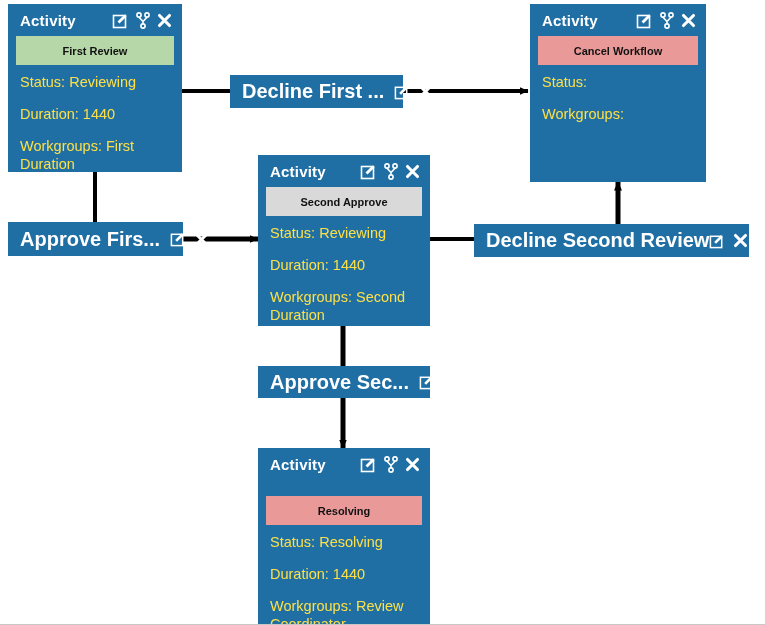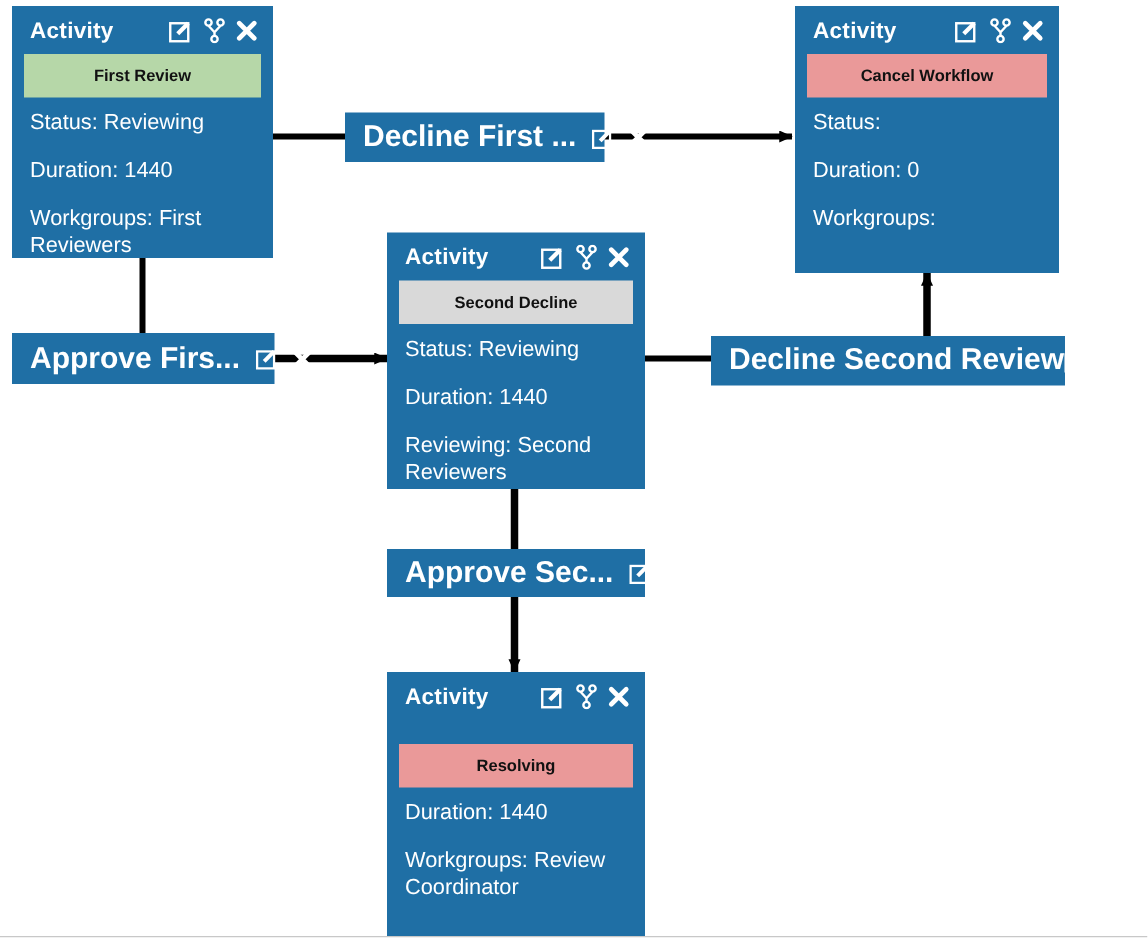--- a/index.html
+++ b/index.html
@@ -66,21 +66,21 @@
     align-items: center;
     justify-content: center;
     color: #111111;
     font-size: 11px;
     font-weight: bold;
   }
   .act-body {
     padding: 8px 10px 10px 12px;
   }
   .act-line {
-    color: #ffffff;
+    color: #fde047;
     font-size: 14.5px;
     line-height: 18px;
     margin-bottom: 14px;
   }
   .act-line:last-child { margin-bottom: 0; }
 
   
   .transition {
     position: absolute;
     background: #1f6fa5;
@@ -155,21 +155,21 @@
           <svg width="15" height="15" viewBox="0 0 15 15">
               <path d="M2.5 2.5 L12.5 12.5 M12.5 2.5 L2.5 12.5" stroke="#ffffff" stroke-width="3.1" stroke-linecap="round"></path>
             </svg>
         </span>
       </span>
     </div>
     <div class="name-bar" style="background:#b6d7a8;">First Review</div>
     <div class="act-body">
       <div class="act-line">Status: Reviewing</div>
       <div class="act-line">Duration: 1440</div>
-      <div class="act-line">Workgroups: First Reviewers</div>
+      <div class="act-line">Workgroups: First Duration</div>
     </div>
   </div>
 
   <div class="activity" id="act-cancel-workflow" style="left:530px; top:4px; width:176px; height:178px;">
     <div class="act-head">
       <span class="act-title">Activity</span>
       <span class="act-icons">
         <span class="ico">
           <svg width="17" height="17" viewBox="0 0 17 17">
               <rect x="1.5" y="3.5" width="12" height="12" fill="none" stroke="#ffffff" stroke-width="1.6"></rect>
@@ -187,21 +187,20 @@
         <span class="ico">
           <svg width="15" height="15" viewBox="0 0 15 15">
               <path d="M2.5 2.5 L12.5 12.5 M12.5 2.5 L2.5 12.5" stroke="#ffffff" stroke-width="3.1" stroke-linecap="round"></path>
             </svg>
         </span>
       </span>
     </div>
     <div class="name-bar" style="background:#ea9999;">Cancel Workflow</div>
     <div class="act-body">
       <div class="act-line">Status:</div>
-      <div class="act-line">Duration: 0</div>
       <div class="act-line">Workgroups:</div>
     </div>
   </div>
 
   <div class="activity" id="act-second-review" style="left:258px; top:155px; width:172px; height:171px;">
     <div class="act-head">
       <span class="act-title">Activity</span>
       <span class="act-icons">
         <span class="ico">
           <svg width="17" height="17" viewBox="0 0 17 17">
@@ -217,25 +216,25 @@
               <path d="M3 5.2 L7 9.5 M11 5.2 L7 9.5 M7 9.5 L7 11.9" stroke="#ffffff" stroke-width="1.6" fill="none"></path>
             </svg>
         </span>
         <span class="ico">
           <svg width="15" height="15" viewBox="0 0 15 15">
               <path d="M2.5 2.5 L12.5 12.5 M12.5 2.5 L2.5 12.5" stroke="#ffffff" stroke-width="3.1" stroke-linecap="round"></path>
             </svg>
         </span>
       </span>
     </div>
-    <div class="name-bar" style="background:#d9d9d9;">Second Decline</div>
+    <div class="name-bar" style="background:#d9d9d9;">Second Approve</div>
     <div class="act-body">
       <div class="act-line">Status: Reviewing</div>
       <div class="act-line">Duration: 1440</div>
-      <div class="act-line">Reviewing: Second Reviewers</div>
+      <div class="act-line">Workgroups: Second Duration</div>
     </div>
   </div>
 
   <div class="activity" id="act-resolving" style="left:258px; top:448px; width:172px; height:177px;">
     <div class="act-head">
       <span class="act-title">Activity</span>
       <span class="act-icons">
         <span class="ico">
           <svg width="17" height="17" viewBox="0 0 17 17">
               <rect x="1.5" y="3.5" width="12" height="12" fill="none" stroke="#ffffff" stroke-width="1.6"></rect>
@@ -252,20 +251,21 @@
         </span>
         <span class="ico">
           <svg width="15" height="15" viewBox="0 0 15 15">
               <path d="M2.5 2.5 L12.5 12.5 M12.5 2.5 L2.5 12.5" stroke="#ffffff" stroke-width="3.1" stroke-linecap="round"></path>
             </svg>
         </span>
       </span>
     </div>
     <div class="name-bar" style="background:#ea9999;margin-top:16px;">Resolving</div>
     <div class="act-body">
+      <div class="act-line">Status: Resolving</div>
       <div class="act-line">Duration: 1440</div>
       <div class="act-line">Workgroups: Review Coordinator</div>
     </div>
   </div>
 
   <div class="transition" id="tr-decline-first" style="left:230px; top:75px; width:173px; height:33px;">
     <span class="tr-label">Decline First ...</span>
     <span class="tr-icons">
       <span class="ico">
         <svg width="16" height="16" viewBox="0 0 17 17">
@@ -291,21 +291,21 @@
           </svg>
       </span>
       <span class="ico">
         <svg width="15" height="15" viewBox="0 0 15 15">
             <path d="M2.5 2.5 L12.5 12.5 M12.5 2.5 L2.5 12.5" stroke="#ffffff" stroke-width="3.1" stroke-linecap="round"></path>
           </svg>
       </span>
     </span>
   </div>
 
-  <div class="transition" id="tr-decline-second" style="left:474px; top:224px; width:236px; height:33px;">
+  <div class="transition" id="tr-decline-second" style="left:474px; top:224px; width:275px; height:33px;">
     <span class="tr-label">Decline Second Review</span>
     <span class="tr-icons push">
       <span class="ico">
         <svg width="16" height="16" viewBox="0 0 17 17">
             <rect x="1.5" y="3.5" width="12" height="12" fill="none" stroke="#ffffff" stroke-width="1.6"></rect>
             <path d="M7.5 11.5 L14.5 4.5 L12.5 2.5 L5.5 9.5 Z" fill="#ffffff"></path>
           </svg>
       </span>
       <span class="ico">
         <svg width="15" height="15" viewBox="0 0 15 15">

